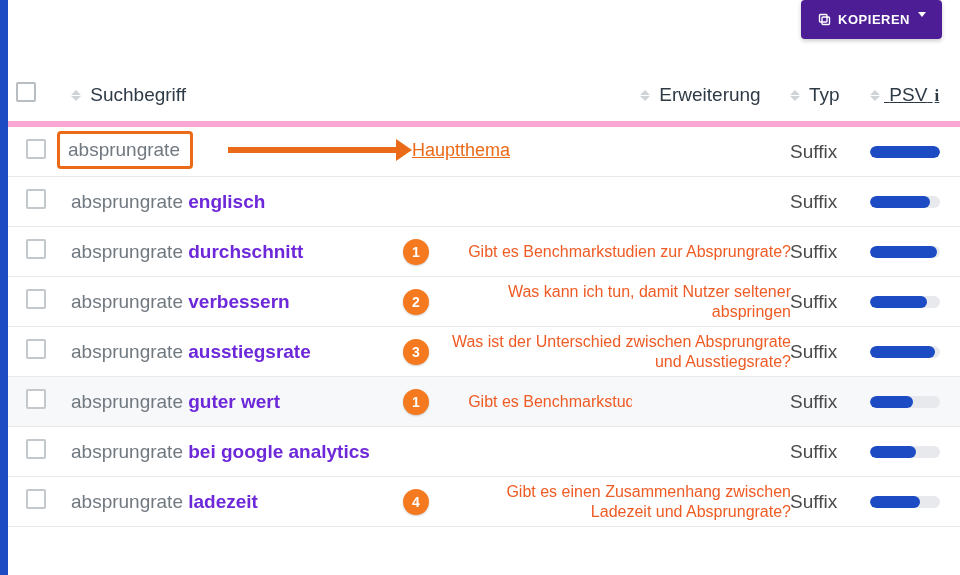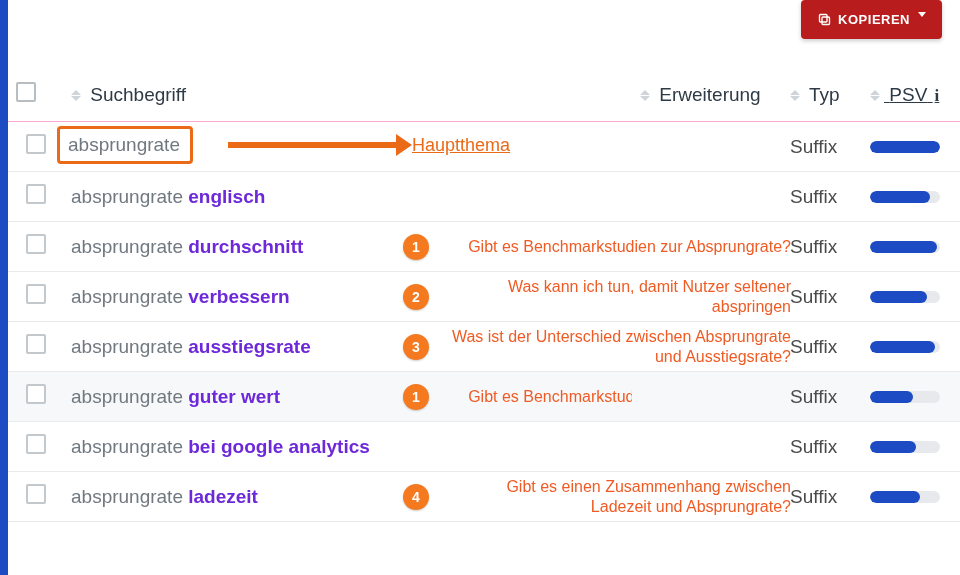--- a/index.html
+++ b/index.html
@@ -17,21 +17,21 @@
     height: 575px;
     position: relative;
     overflow: hidden;
   }
 
   
   .copy-btn {
     position: absolute;
     top: 0;
     right: 18px;
-    background: #b91c1c;
+    background: #4c1d95;
     color: #fff;
     font-size: 13px;
     font-weight: 600;
     letter-spacing: 0.5px;
     padding: 12px 16px;
     border-radius: 4px;
     display: flex;
     align-items: flex-start;
     gap: 6px;
     cursor: pointer;
@@ -53,21 +53,21 @@
     left: 0;
     width: 100%;
     border-collapse: collapse;
   }
   table.keywords thead th {
     font-size: 19px;
     color: #2e3a46;
     font-weight: 400;
     text-align: left;
     padding: 12px 8px 14px;
-    border-bottom: 1px solid #f9a8d4;
+    border-bottom: 6px solid #f9a8d4;
     white-space: nowrap;
   }
   th.col-checkbox { width: 55px; text-align: center; }
   th.col-search   { }
   th.col-ext      { width: 150px; text-align: right; padding-right: 16px;}
   th.col-typ      { width: 80px; text-align: left; }
   th.col-psv      { width: 90px; text-align: right; padding-right: 20px; text-decoration: underline;}
 
   .sort {
     display: inline-flex;

